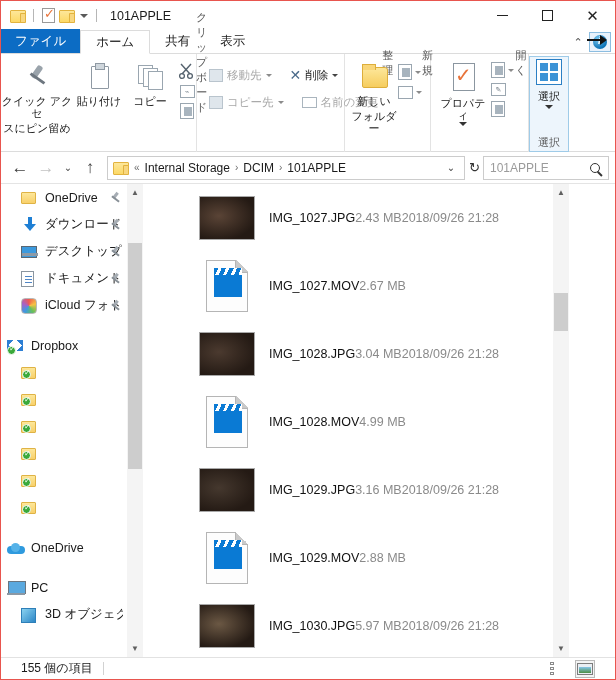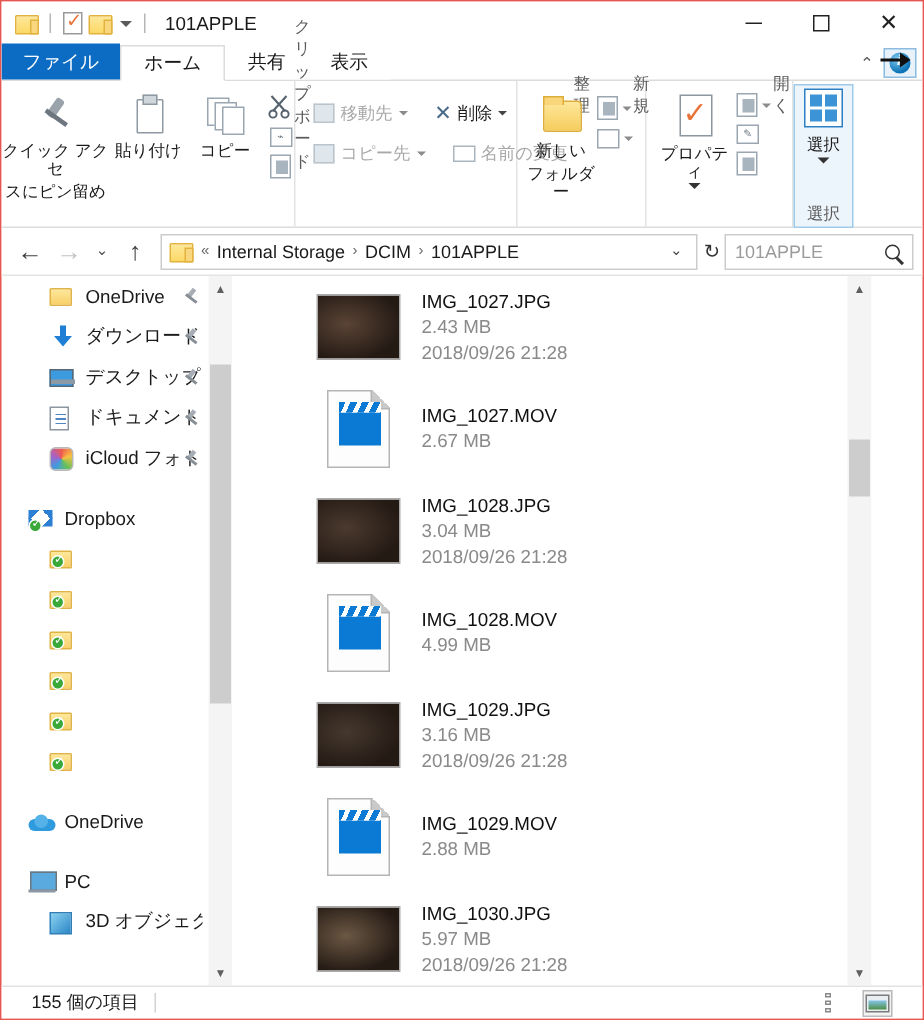--- a/index.html
+++ b/index.html
@@ -253,21 +253,21 @@
     position: relative; margin-right: 2px;
   }
   .mag::after {
     content:""; position:absolute; right:-4px; bottom:-3px; width:6px; height:1.5px;
     background:#333; transform: rotate(45deg);
   }
 
   
   #body {
     position: absolute; left: 0; top: 183px; width: 568px; height: 473px;
-    display: flex; background: #ffffff; margin-left: 12px;
+    display: flex; background: #ffffff;
   }
   #sidebar {
     width: 142px; height: 473px; position: relative; overflow: hidden;
     background: #ffffff;
   }
   .sbitem {
     height: 27px; display: flex; align-items: center; font-size: 12.5px;
     color: #1a1a1a; white-space: nowrap; padding-right: 4px; position: relative;
   }
   .sbitem .lab { overflow: hidden; }
@@ -395,21 +395,21 @@
     background: linear-gradient(225deg, #ffffff 50%, #c9c9c9 50%);
     border-left:1px solid #b5b5b5; border-bottom:1px solid #b5b5b5;
   }
   .clap {
     position:absolute; left:7px; top:14px; width:28px; height:22px; background:#0a7ad4;
   }
   .clap::before {
     content:""; position:absolute; left:0; top:-7px; width:28px; height:7px;
     background: repeating-linear-gradient(115deg, #0a7ad4 0 4px, #ffffff 4px 7px);
   }
-  .fmeta { display: flex; flex-direction: column; justify-content: center; }
+  .fmeta { display: flex; flex-direction: row; justify-content: center; align-items: center; }
   .fname { font-size: 12.5px; color: #111111; line-height: 17px; }
   .fsize { font-size: 12.5px; color: #8a8a8a; line-height: 17px; }
   .fdate { font-size: 12.5px; color: #8a8a8a; line-height: 17px; }
 
   
   #statusbar {
     position: absolute; left: 0; top: 656px; width: 614px; height: 22px;
     background: #ffffff; border-top: 1px solid #e2e2e2;
     display: flex; align-items: center; padding: 0 20px;
   }

